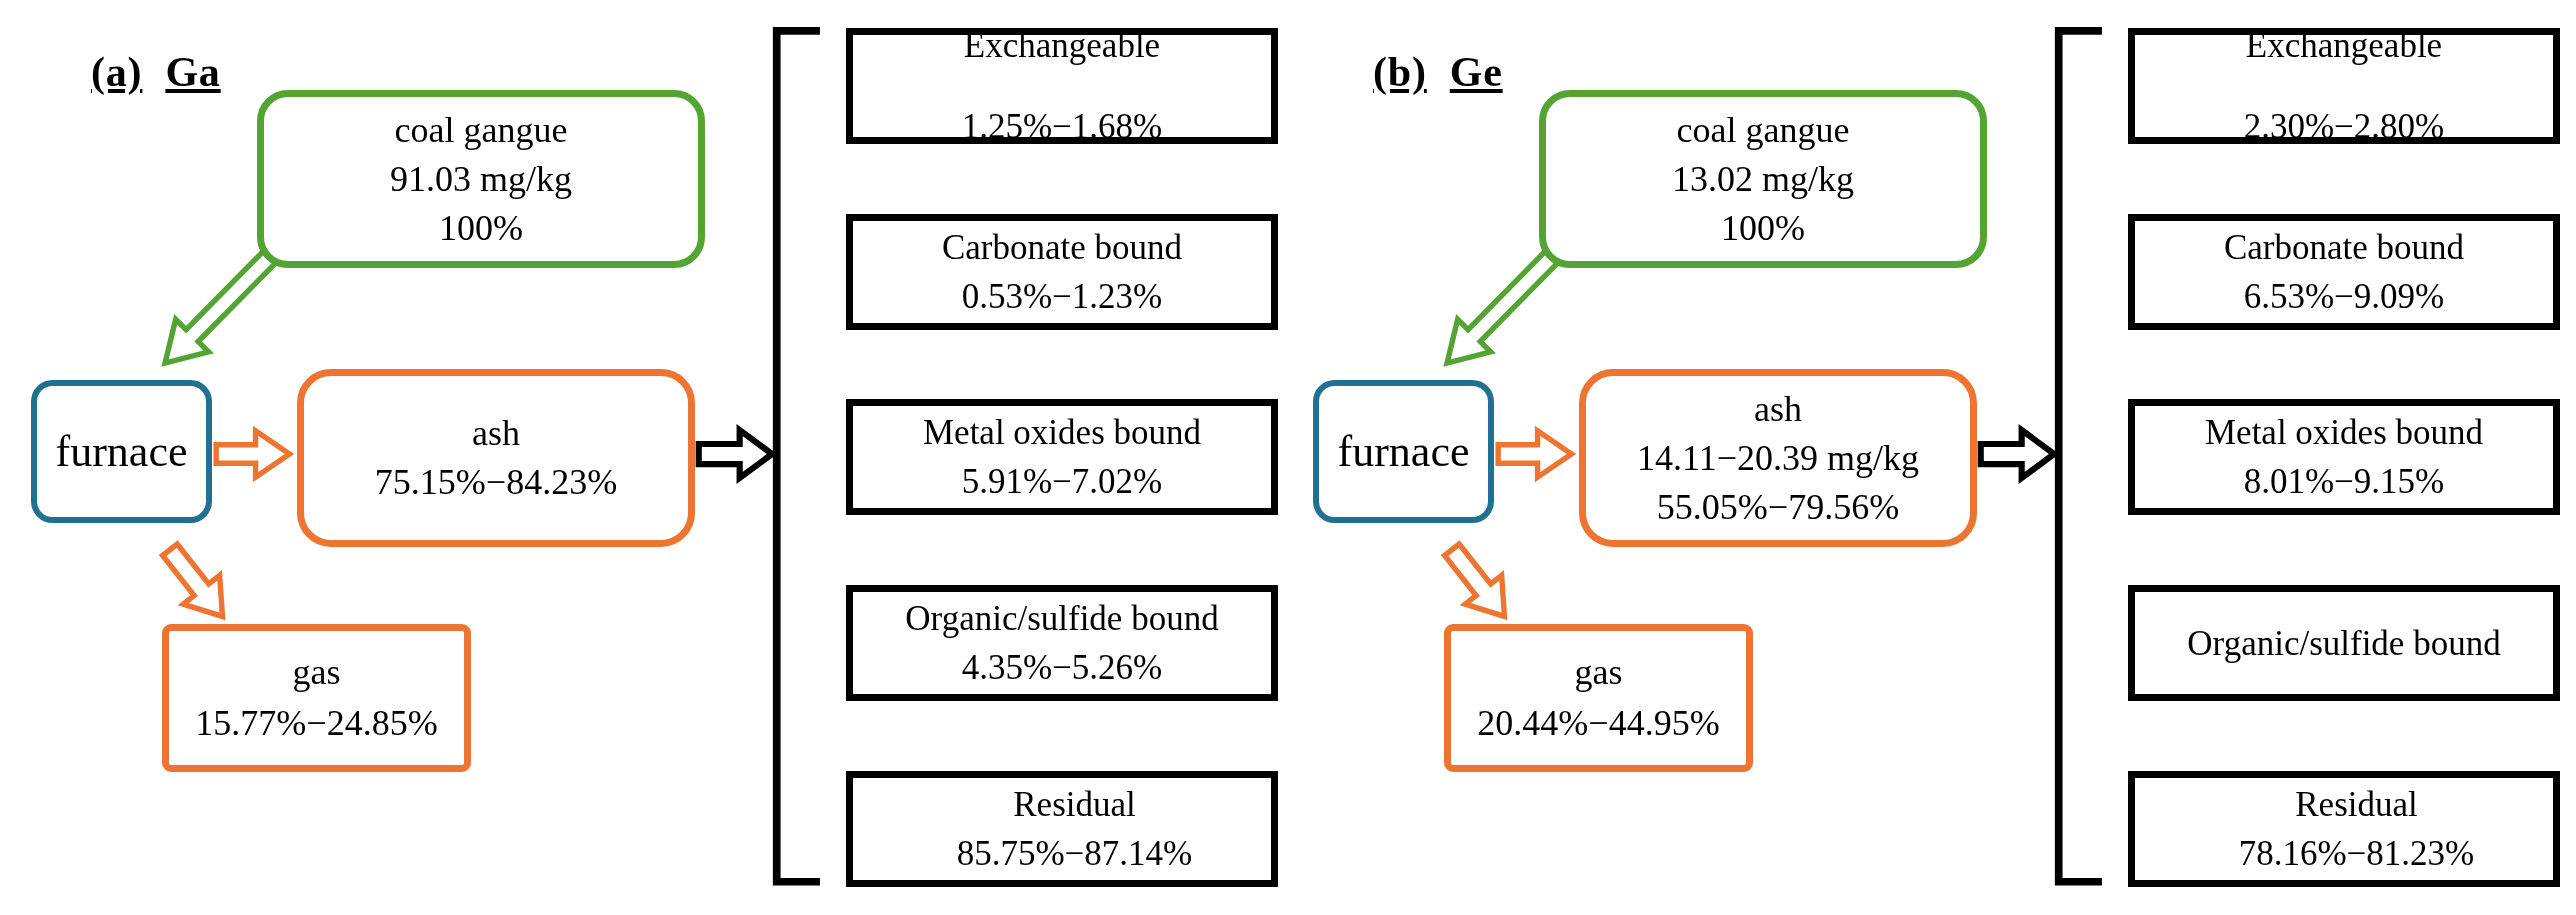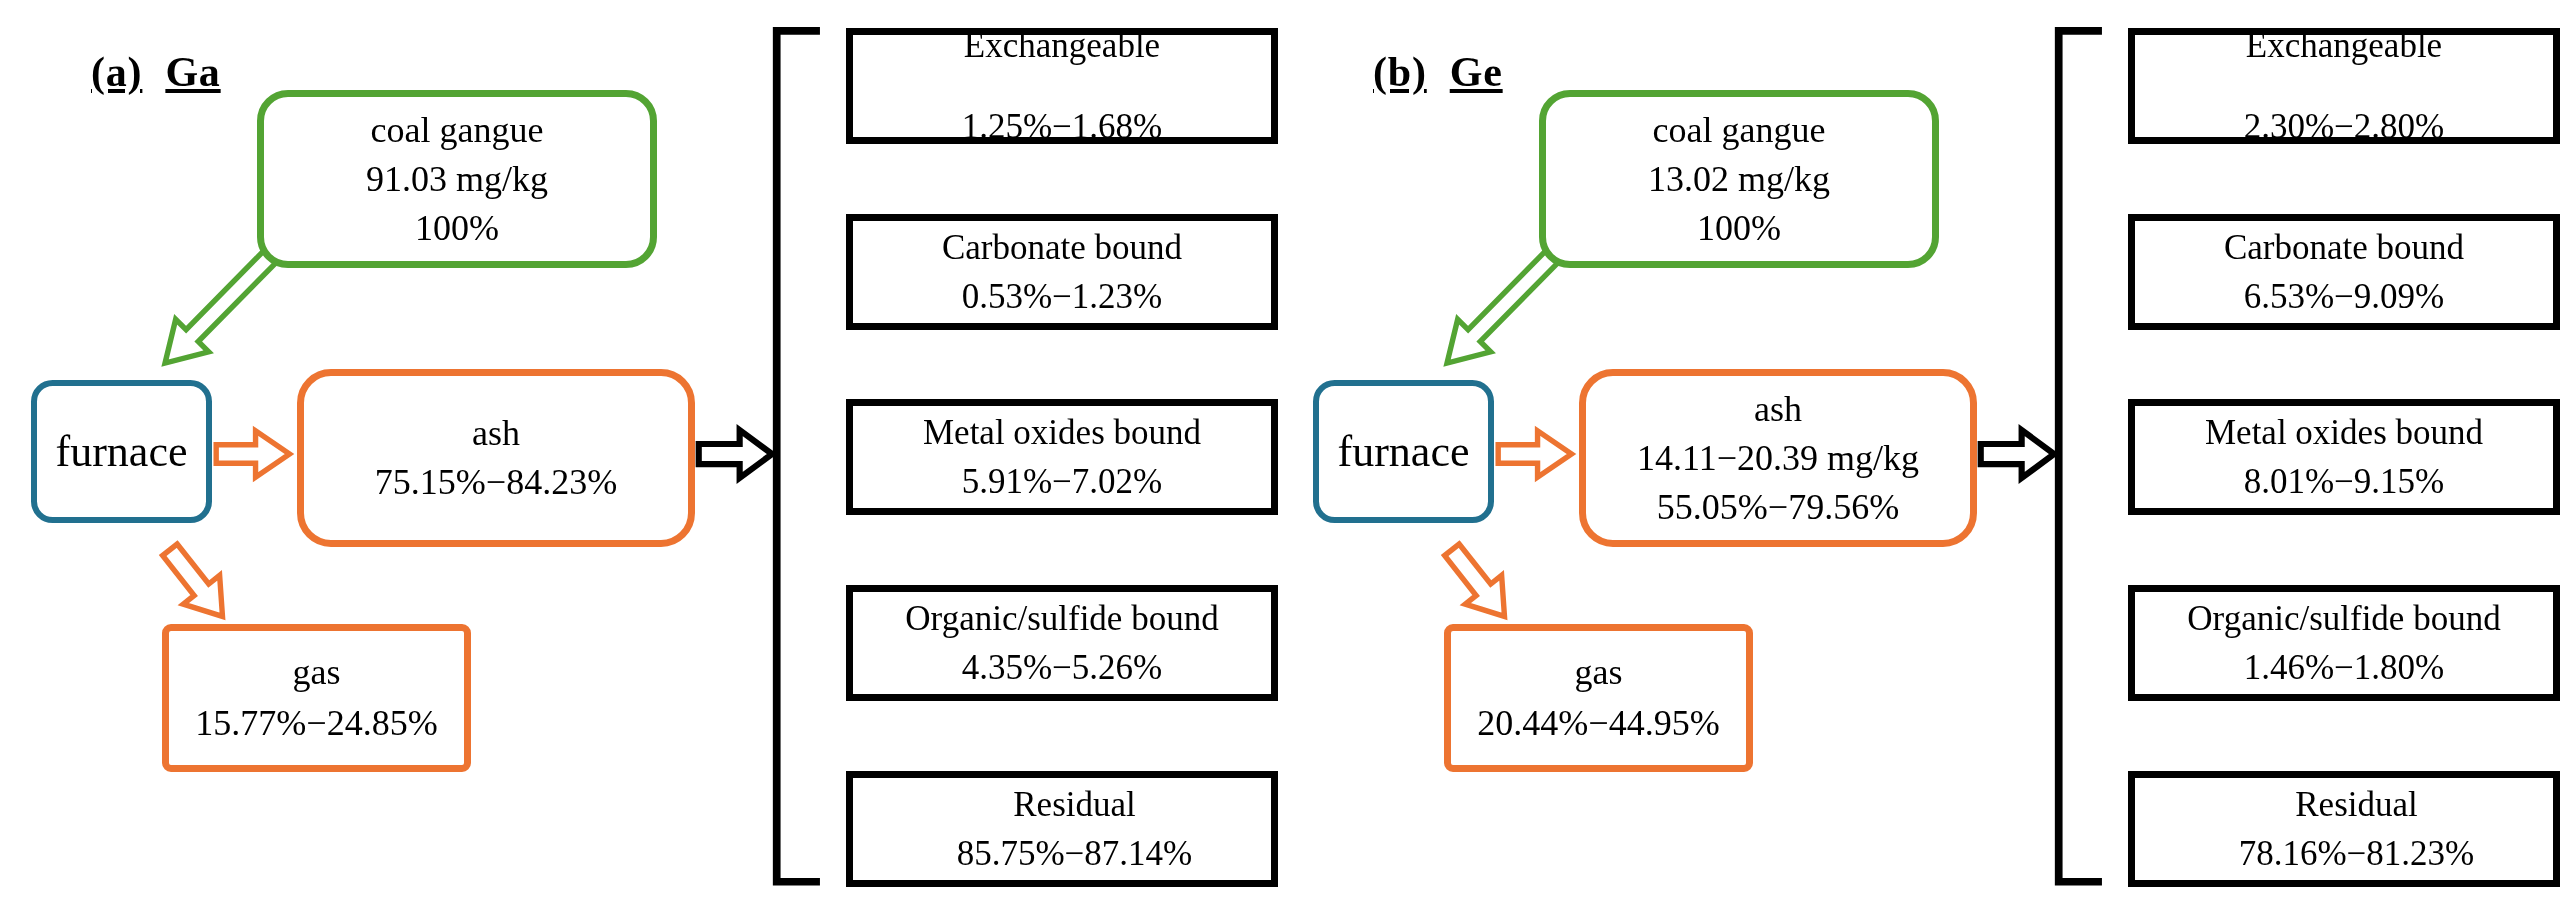--- a/index.html
+++ b/index.html
@@ -29,21 +29,21 @@
   }
   .panel-title .elem{margin-left:23px;}
 
   .node{
     position:absolute;
     display:flex;flex-direction:column;justify-content:center;align-items:center;
     text-align:center;background:#fff;box-sizing:border-box;
     font-size:36px;line-height:49px;
   }
   .coal{
-    left:257px;top:90px;width:400px;height:178px;
+    left:257px;top:90px;width:448px;height:178px;
     border:7px solid var(--green);border-radius:31px;
   }
   .furnace{
     left:31px;top:380px;width:181px;height:143px;
     border:6.2px solid var(--blue);border-radius:21.6px;
     font-size:44px;
   }
   .ash{
     left:297px;top:369px;width:398px;height:178px;
     border:7.7px solid var(--orange);border-radius:34px;align-items:center;
@@ -168,21 +168,20 @@
     <div class="node fraction f1">
       <div>Carbonate bound</div>
       <div>6.53%−9.09%</div>
     </div>
     <div class="node fraction f2">
       <div>Metal oxides bound</div>
       <div>8.01%−9.15%</div>
     </div>
     <div class="node fraction f3">
       <div>Organic/sulfide bound</div>
-      <div>1.46%−1.80%</div>
     </div>
     <div class="node fraction f4">
       <div>Residual</div>
       <div>78.16%−81.23%</div>
     </div>
   </div>
 
 </div>
 
 

